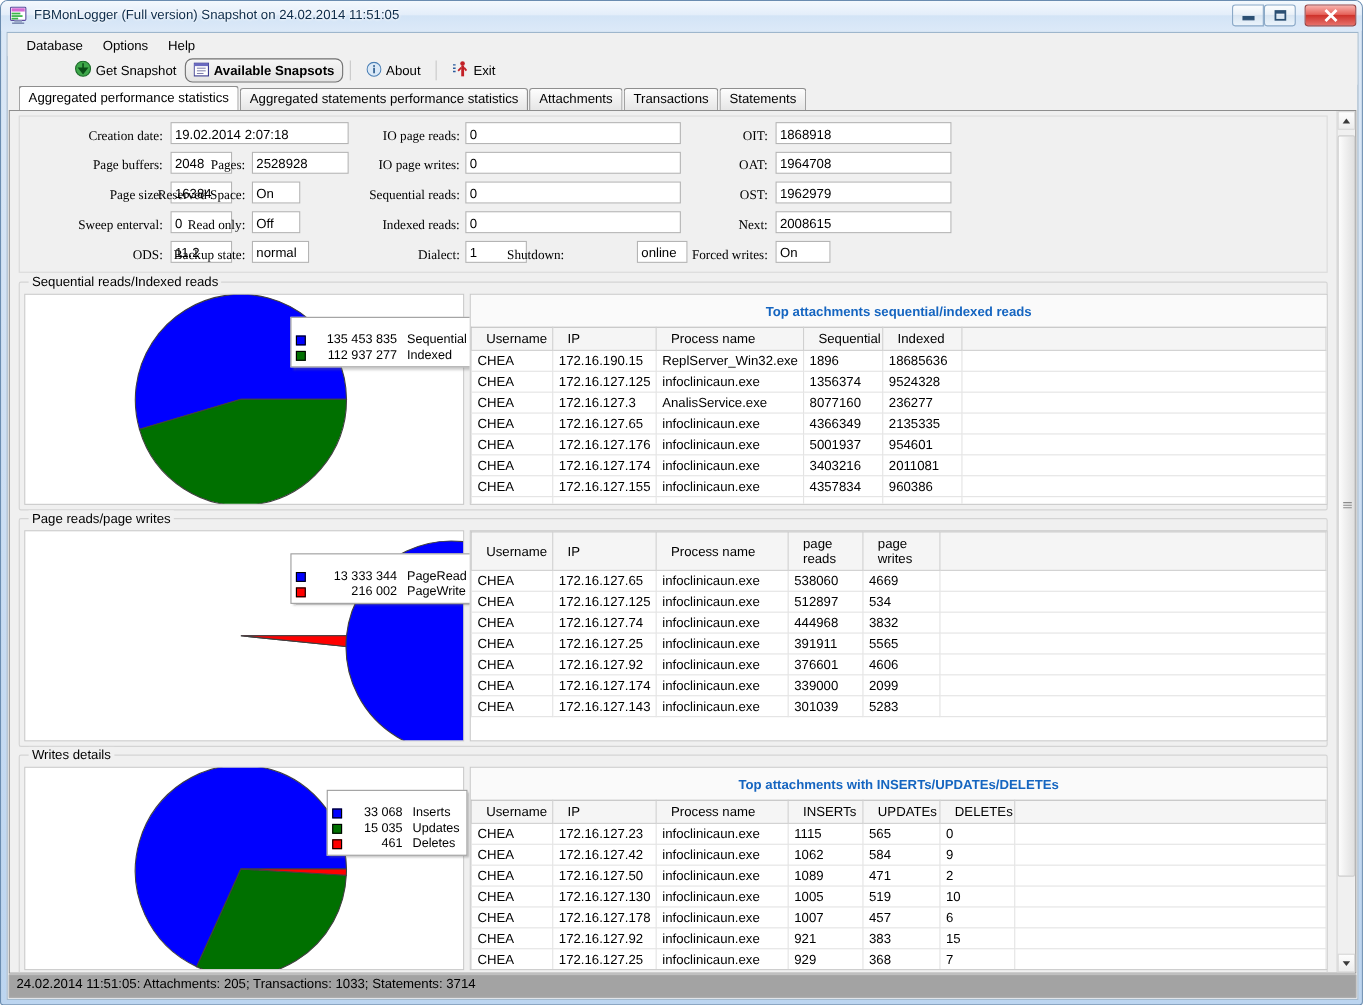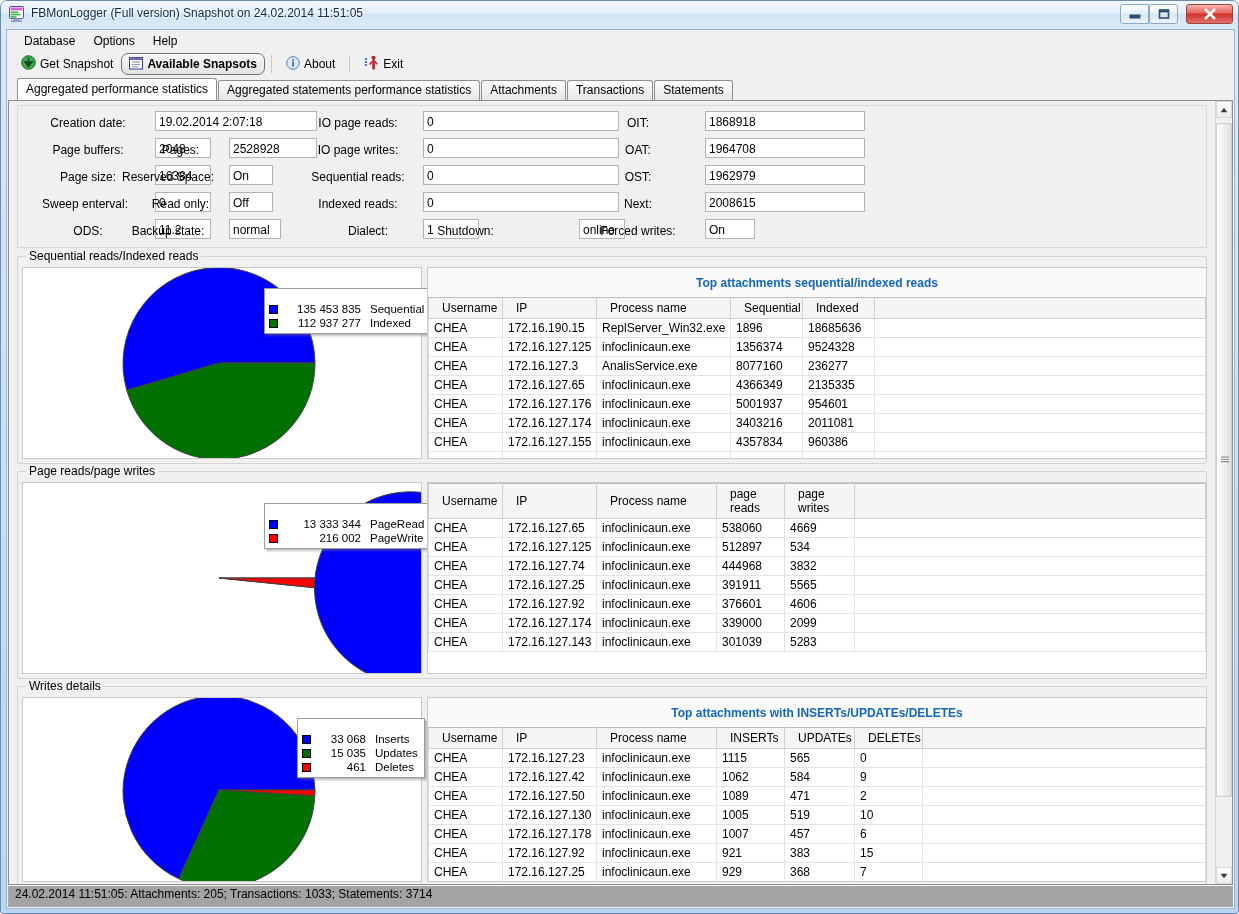--- a/index.html
+++ b/index.html
@@ -60,20 +60,21 @@
   }
   .menu-item {
     padding: 2px 9px; font-size: 12px; color: #000; cursor: default;
   }
 
   
   #toolbar {
     height: 26px; background: #f0f0f0;
     display: flex; align-items: center; padding-left: 6px;
     flex: 0 0 auto;
+    margin-left: 47px;
   }
   .tb-btn {
     display: flex; align-items: center; gap: 4px;
     height: 22px; padding: 0 7px; border: 1px solid transparent; border-radius: 3px;
     font-size: 12px; white-space: nowrap; cursor: default;
   }
   .tb-btn.pressed {
     border: 1px solid #707070; border-radius: 7px;
     background: linear-gradient(to bottom,#f6f6f6,#e3e3e3);
     font-weight: bold;
@@ -140,22 +141,22 @@
     background: transparent;
   }
   .gbox-title {
     position: absolute; top: -8px; left: 8px;
     background: #f0f0f0; padding: 0 3px; font-size: 12px; color: #000;
     white-space: nowrap;
   }
 
   
   .flabel {
-    position: absolute; font-size: 12px; color: #000; text-align: center;
-    white-space: nowrap; line-height: 14px;
+    position: absolute; font-size: 12px; color: #000; text-align: right;
+    white-space: nowrap; line-height: 14px; font-family: Liberation Serif, serif;
   }
   .finput {
     position: absolute; height: 20px; background: #fff;
     border: 1px solid #b4b4b4; font-size: 12px; color: #000;
     padding: 2px 3px 0 3px; line-height: 16px; white-space: nowrap; overflow: hidden;
   }
 
   
   .chart-area {
     position: absolute; background: #ffffff; border: 1px solid #c9c9c9;

